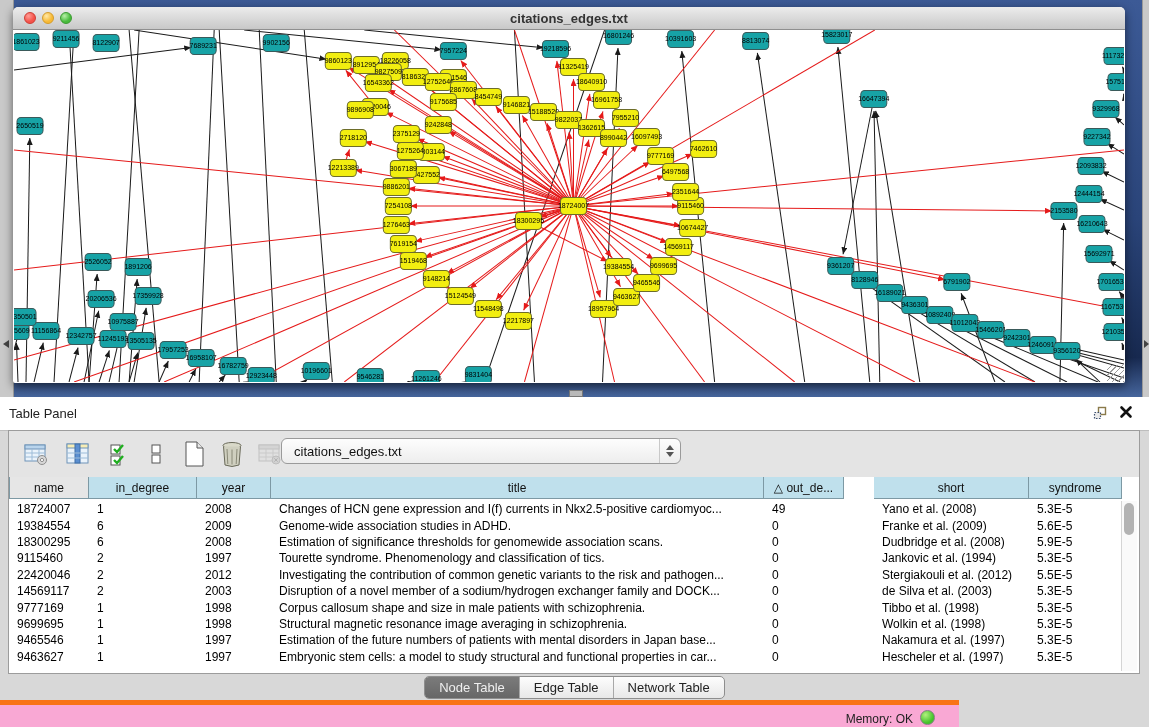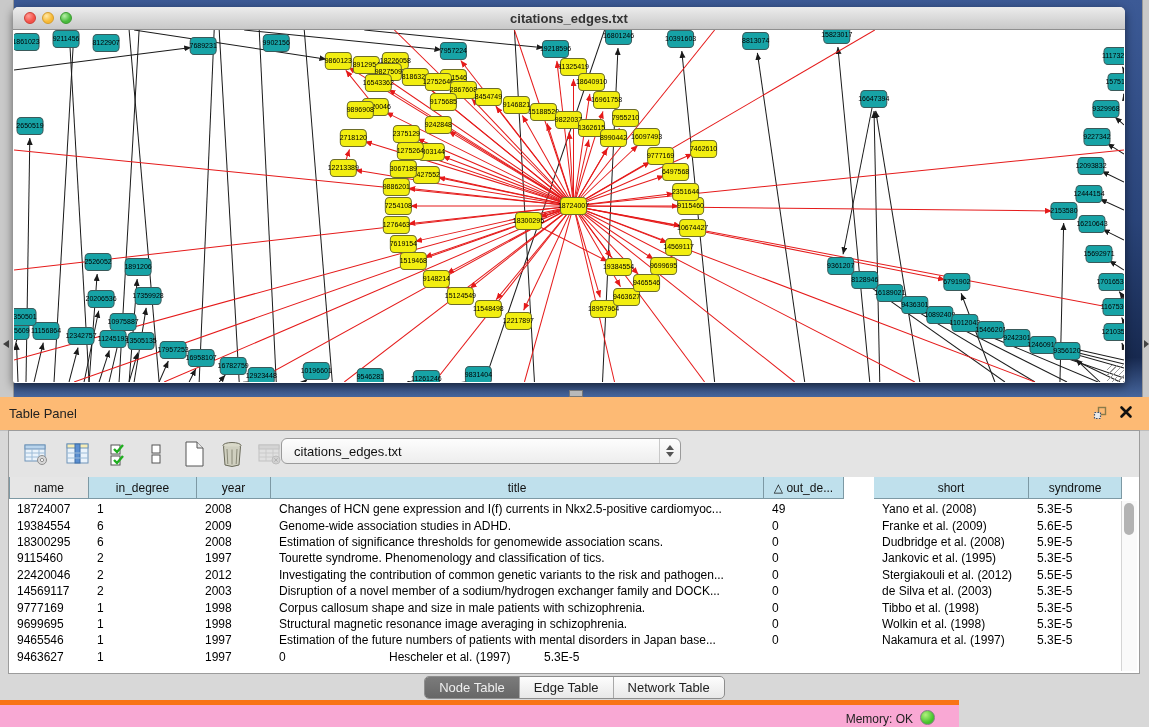--- a/index.html
+++ b/index.html
@@ -28,21 +28,21 @@
   .light.red{left:11px;background:radial-gradient(circle at 35% 30%,#ff9d96,#f4534a 60%);border:1px solid #ce3c34;}
   .light.yellow{left:29px;background:radial-gradient(circle at 35% 30%,#ffe9a8,#f7b934 60%);border:1px solid #d49c2a;}
   .light.green{left:47px;background:radial-gradient(circle at 35% 30%,#b8f0a8,#48bb3c 60%);border:1px solid #3a9a30;}
   .canvas{position:absolute;left:1px;top:23px;width:1110px;height:352px;background:#fff;overflow:hidden;}
   .canvas svg{display:block;width:100%;height:100%;}
   .resize-grip{position:absolute;right:0;bottom:0;width:17px;height:17px;
     background:repeating-linear-gradient(135deg,transparent 0 3px,#9a9a9a 3px 4px);}
 
   
   .table-panel{position:absolute;left:0;top:397px;width:1149px;height:330px;background:#d8d8d8;}
-  .panel-header{position:relative;height:33px;background:#fdba74;border-bottom:1px solid #bdbdbd;}
+  .panel-header{position:relative;height:33px;background:#ffffff;border-bottom:1px solid #bdbdbd;}
   .panel-title{position:absolute;left:9px;top:9px;font-size:13px;color:#222;}
   .float-btn{position:absolute;right:42px;top:9px;width:14px;height:14px;cursor:default;}
   .close-btn{position:absolute;right:16px;top:8px;width:14px;height:14px;}
 
   .panel-body{position:absolute;left:8px;top:33px;width:1132px;height:244px;
     border:1px solid #9c9c9c;background:#e4e4e4;box-sizing:border-box;}
   .toolbar{position:relative;height:46px;border-bottom:1px solid #5a5a5a;}
   .tb-btn{position:absolute;top:8px;width:30px;height:30px;display:flex;align-items:center;justify-content:center;}
   .fx{font-size:16px;font-style:italic;font-weight:700;color:#111;font-family:"Liberation Serif",serif;}
   .popup{position:absolute;left:272px;top:7px;width:398px;height:24px;border:1px solid #9a9a9a;border-radius:6px;
@@ -810,21 +810,21 @@
               <div class="tcell c4">0</div>
               <div class="tcell c5">Dudbridge et al. (2008)</div>
               <div class="tcell c6">5.9E-5</div>
             </div>
             <div class="trow">
               <div class="tcell c0">9115460</div>
               <div class="tcell c1">2</div>
               <div class="tcell c2">1997</div>
               <div class="tcell c3">Tourette syndrome. Phenomenology and classification of tics.</div>
               <div class="tcell c4">0</div>
-              <div class="tcell c5">Jankovic et al. (1995)</div>
+              <div class="tcell c5">Jankovic et al. (1994)</div>
               <div class="tcell c6">5.3E-5</div>
             </div>
             <div class="trow">
               <div class="tcell c0">22420046</div>
               <div class="tcell c1">2</div>
               <div class="tcell c2">2012</div>
               <div class="tcell c3">Investigating the contribution of common genetic variants to the risk and pathogen...</div>
               <div class="tcell c4">0</div>
               <div class="tcell c5">Stergiakouli et al. (2012)</div>
               <div class="tcell c6">5.5E-5</div>
@@ -862,20 +862,21 @@
               <div class="tcell c2">1997</div>
               <div class="tcell c3">Estimation of the future numbers of patients with mental disorders in Japan base...</div>
               <div class="tcell c4">0</div>
               <div class="tcell c5">Nakamura et al. (1997)</div>
               <div class="tcell c6">5.3E-5</div>
             </div>
             <div class="trow">
               <div class="tcell c0">9463627</div>
               <div class="tcell c1">1</div>
               <div class="tcell c2">1997</div>
+              <div class="tcell c3">Embryonic stem cells: a model to study structural and functional properties in car...</div>
               <div class="tcell c4">0</div>
               <div class="tcell c5">Hescheler et al. (1997)</div>
               <div class="tcell c6">5.3E-5</div>
             </div>
           </div>
         <div class="vscroll">
           <div class="vthumb"></div>
         </div>
       </div>
     </div>

